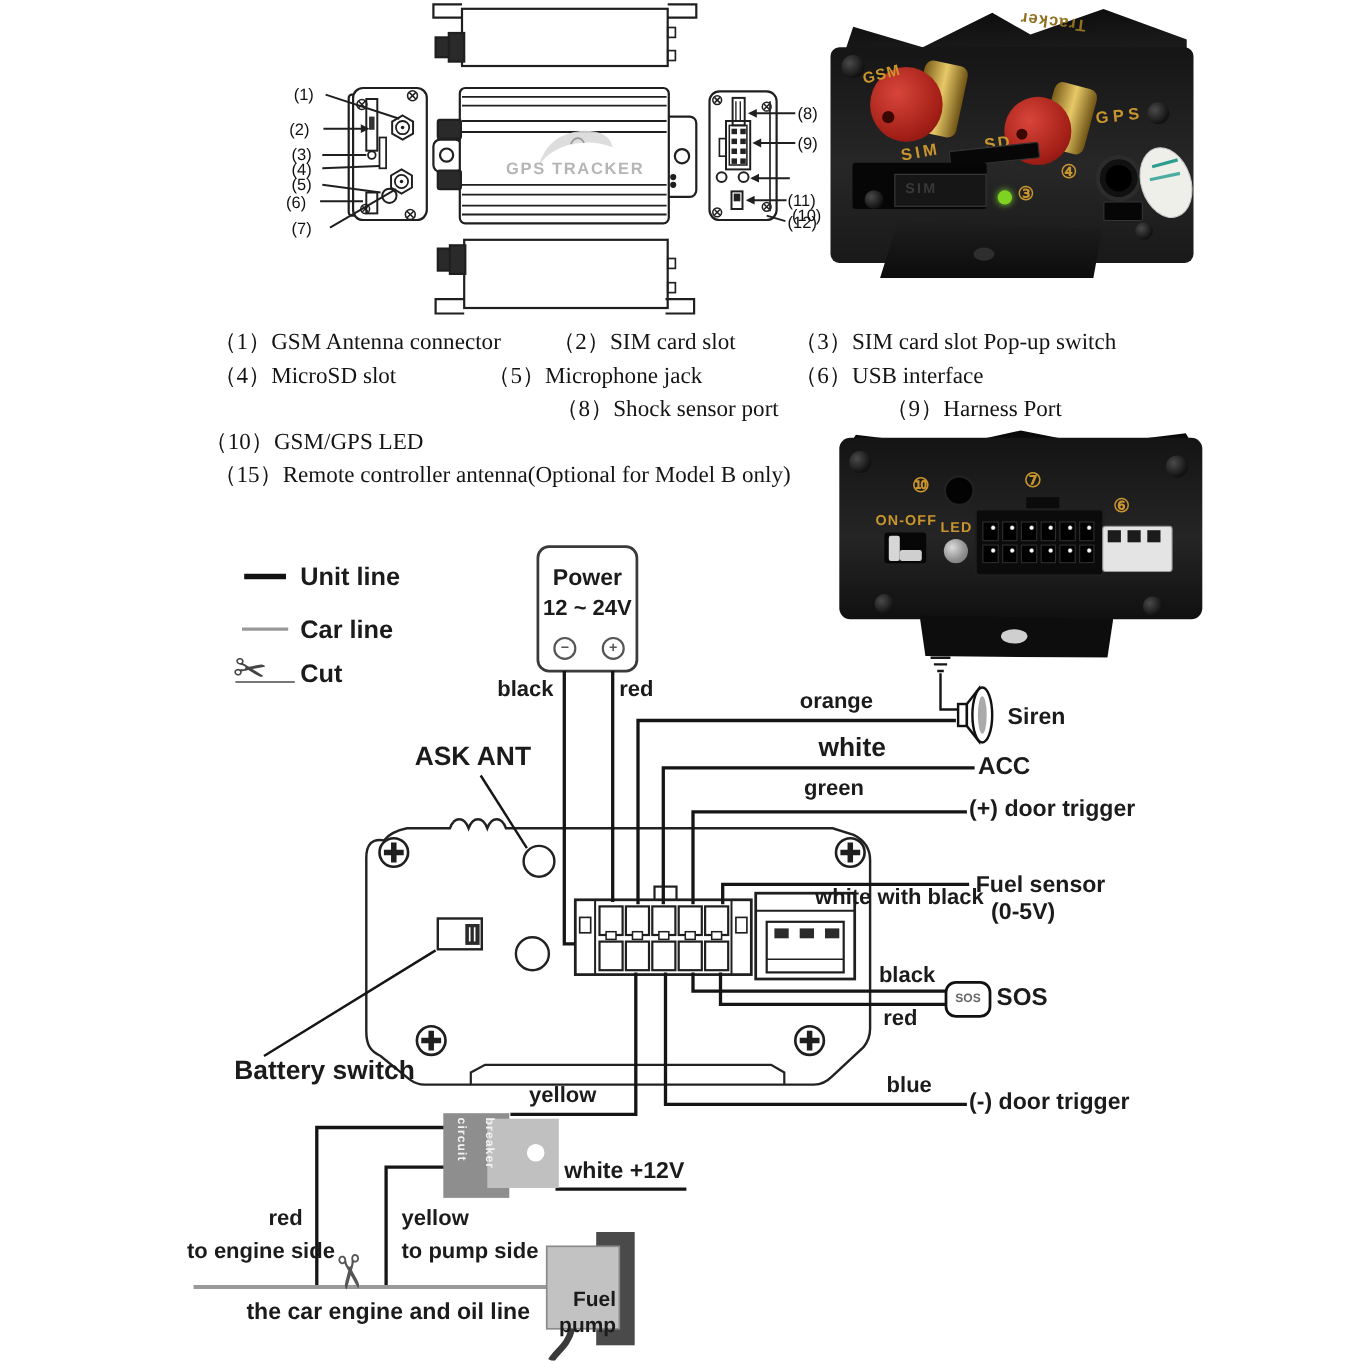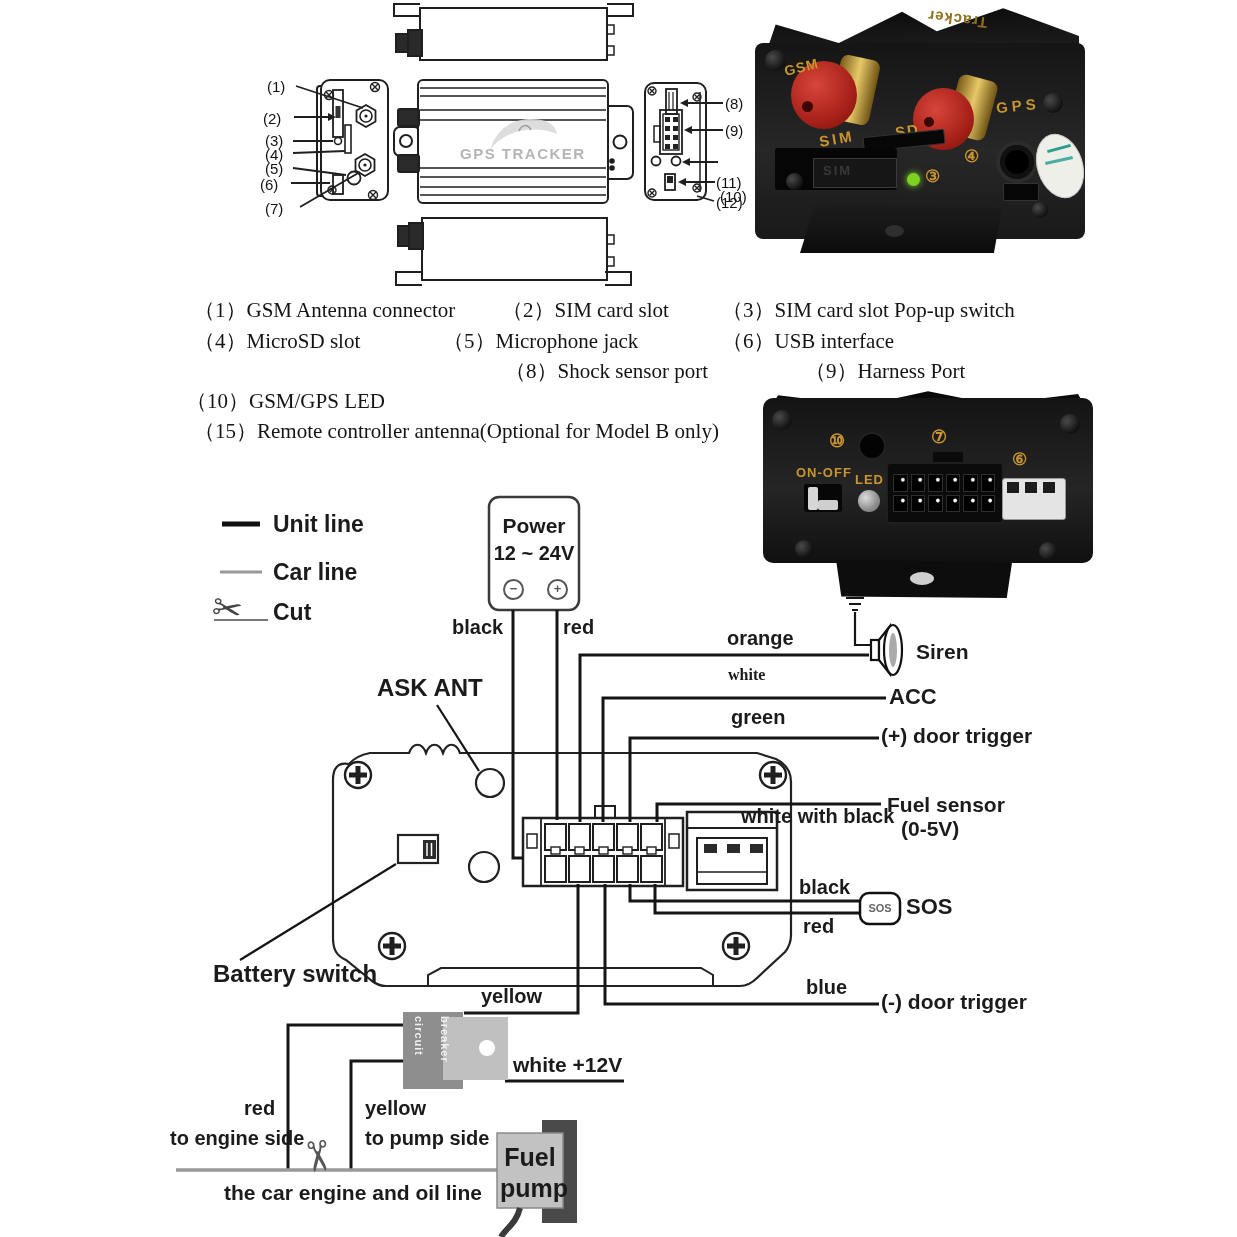--- a/index.html
+++ b/index.html
@@ -380,36 +380,36 @@
 
 <div class="lbl" style="left:489px;top:515px;width:90px;text-align:center;font-size:21px;">Power</div>
 <div class="lbl" style="left:489px;top:543px;width:90px;text-align:center;font-size:20px;font-weight:600;">12 ~ 24V</div>
 <div class="term" style="left:503px;top:579px;">−</div>
 <div class="term" style="left:547px;top:579px;">+</div>
 
 <div class="lbl" style="left:452px;top:617px;font-size:20px;">black</div>
 <div class="lbl" style="left:563px;top:617px;font-size:20px;">red</div>
 <div class="lbl" style="left:377px;top:675px;font-size:24px;font-weight:600;">ASK ANT</div>
 <div class="lbl" style="left:727px;top:628px;font-size:20px;">orange</div>
-<div class="lbl" style="left:728px;top:667px;font-size:16px;font-family:Liberation Serif, serif;">white</div>
+<div class="lbl" style="left:744px;top:667px;font-size:24px;">white</div>
 <div class="lbl" style="left:731px;top:707px;font-size:20px;">green</div>
 <div class="lbl" style="left:741px;top:806px;font-size:20px;">white with black</div>
 <div class="lbl" style="left:799px;top:877px;font-size:20px;">black</div>
 <div class="lbl" style="left:803px;top:916px;font-size:20px;">red</div>
 <div class="lbl" style="left:806px;top:977px;font-size:20px;">blue</div>
 <div class="lbl" style="left:213px;top:961px;font-size:24px;font-weight:600;">Battery switch</div>
 <div class="lbl" style="left:481px;top:986px;font-size:20px;">yellow</div>
 <div class="lbl" style="left:513px;top:1054px;font-size:21px;">white +12V</div>
 <div class="lbl" style="left:244px;top:1098px;font-size:20px;">red</div>
 <div class="lbl" style="left:170px;top:1128px;font-size:20px;">to engine side</div>
 <div class="lbl" style="left:365px;top:1098px;font-size:20px;">yellow</div>
 <div class="lbl" style="left:365px;top:1128px;font-size:20px;">to pump side</div>
 <div class="lbl" style="left:224px;top:1182px;font-size:21px;">the car engine and oil line</div>
 <div class="cbtxt" style="left:406px;top:1016px;width:56px;height:72px;">circuit breaker</div>
-<div class="lbl" style="left:500px;top:1142px;width:60px;font-size:25px;white-space:normal;text-align:center;line-height:1.25;">Fuel pump</div>
+<div class="lbl" style="left:500px;top:1170px;width:60px;font-size:19px;white-space:normal;text-align:right;line-height:1.25;">Fuel pump</div>
 <div class="scissors" style="left:300px;top:1132px;font-size:42px;color:#555;transform:rotate(83deg);">✂</div>
 
 <div class="lbl" style="left:916px;top:641px;font-size:21px;">Siren</div>
 <div class="lbl" style="left:889px;top:685px;font-size:22px;">ACC</div>
 <div class="lbl" style="left:881px;top:725px;font-size:21px;">(+) door trigger</div>
 <div class="lbl" style="left:887px;top:794px;font-size:21px;">Fuel sensor</div>
 <div class="lbl" style="left:901px;top:818px;font-size:21px;">(0-5V)</div>
 <div class="lbl" style="left:860px;top:893px;width:40px;height:31px;text-align:center;line-height:31px;font-size:11px;color:#666;">SOS</div>
 <div class="lbl" style="left:906px;top:895px;font-size:22px;">SOS</div>
 <div class="lbl" style="left:881px;top:991px;font-size:21px;">(-) door trigger</div>

